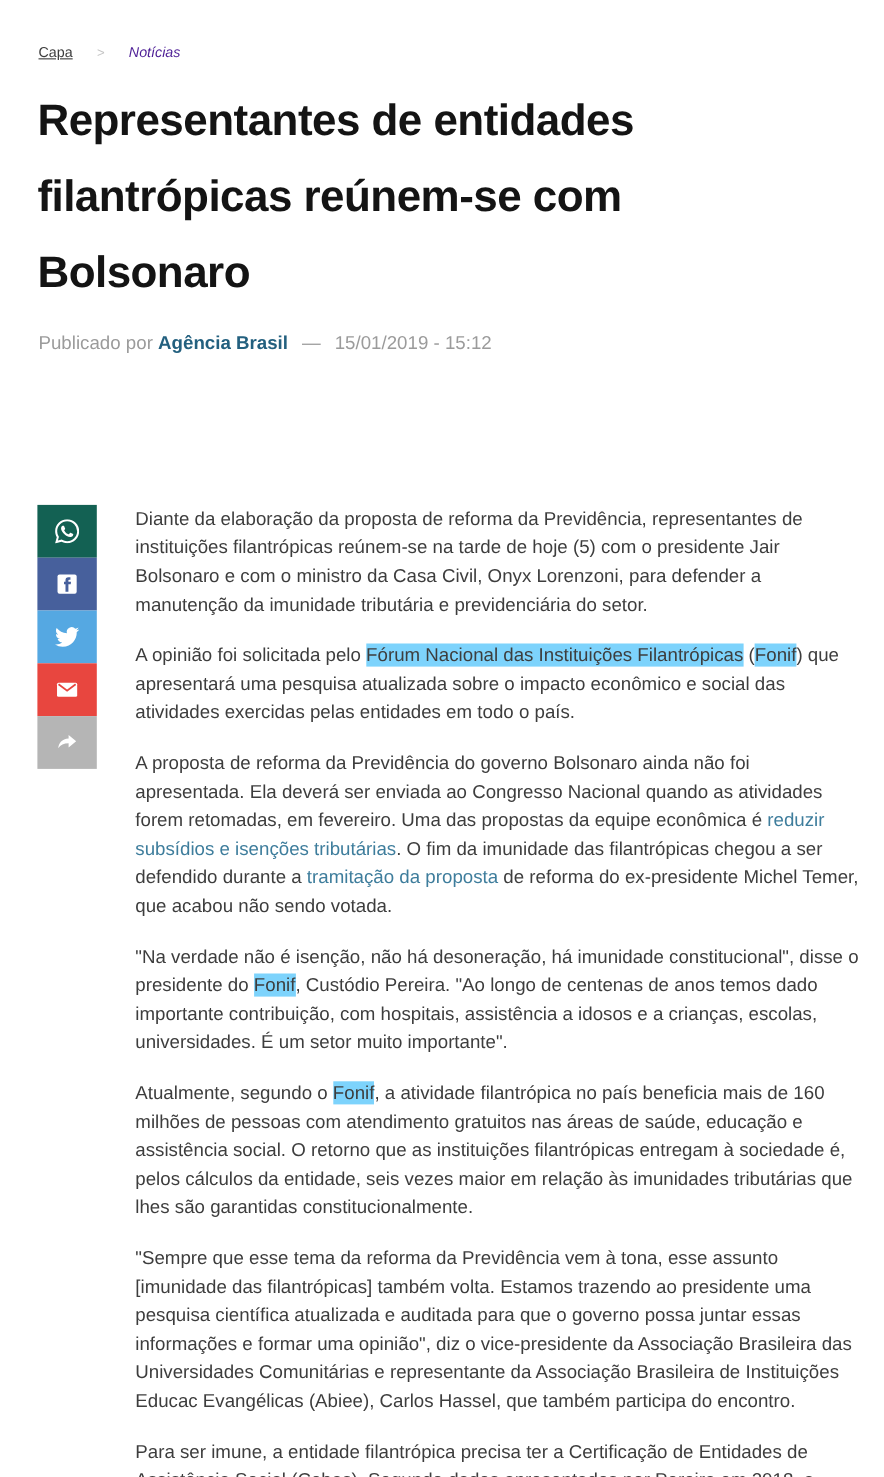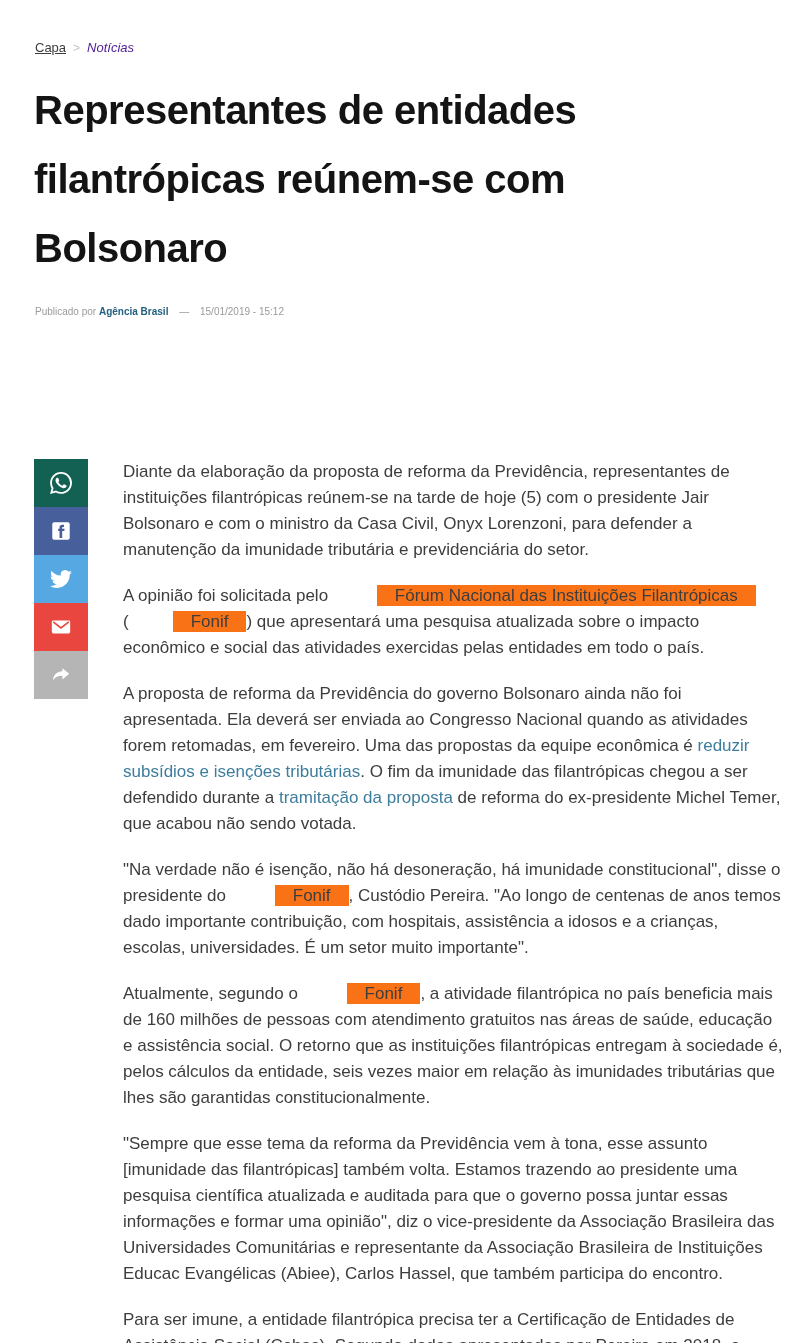--- a/index.html
+++ b/index.html
@@ -9,39 +9,39 @@
     width:804px; height:1343px;
     background:#ffffff;
     font-family:"Liberation Sans", sans-serif;
     overflow:hidden;
     margin:0 auto;
   }
   
   .breadcrumb {
     padding:40px 0 0 35px;
     font-size:13px;
-    display:flex; gap:7px; align-items:baseline;
+    display:flex; gap:22px; align-items:baseline;
   }
   .crumb-current { color:#3c3c3c; }
   .crumb-sep { color:#c4c4c4; font-size:12px; }
   .crumb-section { color:#4c1d95;font-style:italic; }
   
   h1.headline {
     margin:21px 34px 0 34px;
     max-width:625px;
     font-size:40px;
     line-height:69px;
     font-weight:bold;
     letter-spacing:-0.5px;
     color:#141414;
   }
   
   .byline {
     margin:19px 0 0 35px;
-    font-size:10px;
+    font-size:17px;
     line-height:20px;
     color:#9b9b9b;
   }
   .byline a.author {
     color:#23607f;
     font-weight:bold;
     text-decoration:none;
   }
   .byline .dash { margin:0 8px; color:#9b9b9b; }
   
@@ -68,24 +68,23 @@
   
   .article-body {
     margin-left:35px;
     width:662px;
     font-size:17px;
     line-height:26px;
     color:#3d3d3d;
   }
   .article-body p.para { margin-bottom:20px; }
   .article-body mark.hl {
-    background:#f97316;
+    background:#7dd3fc;
     color:#3d3d3d;
-    padding:1px 18px;
-    margin-left:44px;
+    padding:1px 0;
   }
   .article-body a.body-link {
     color:#3e7d9c;
     text-decoration:none;
   }
 </style>
 </head>
 <body>
 
 <div class="page">

